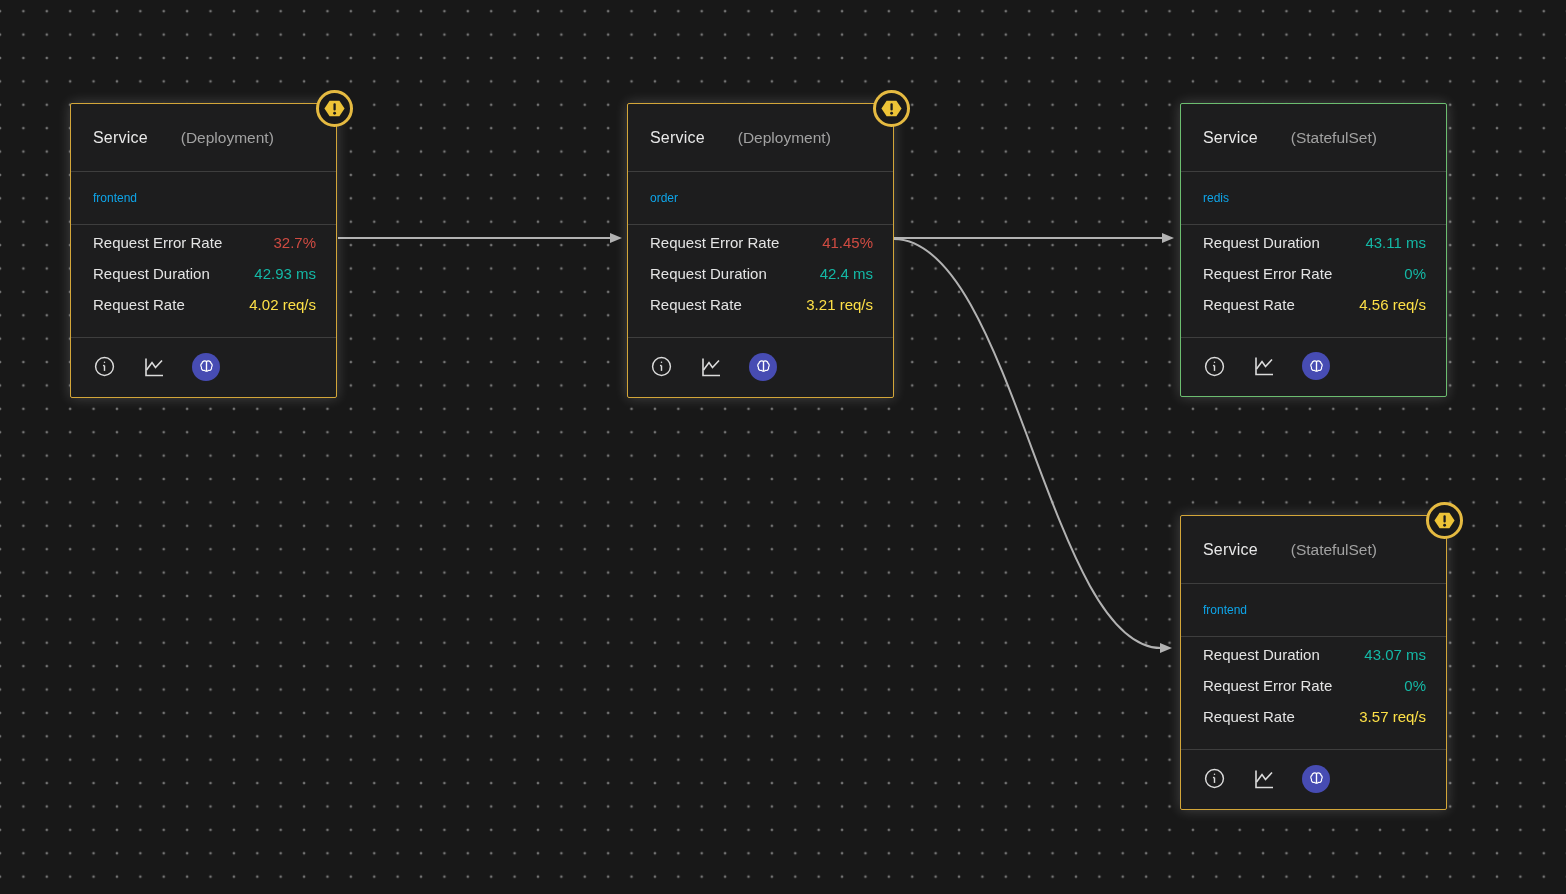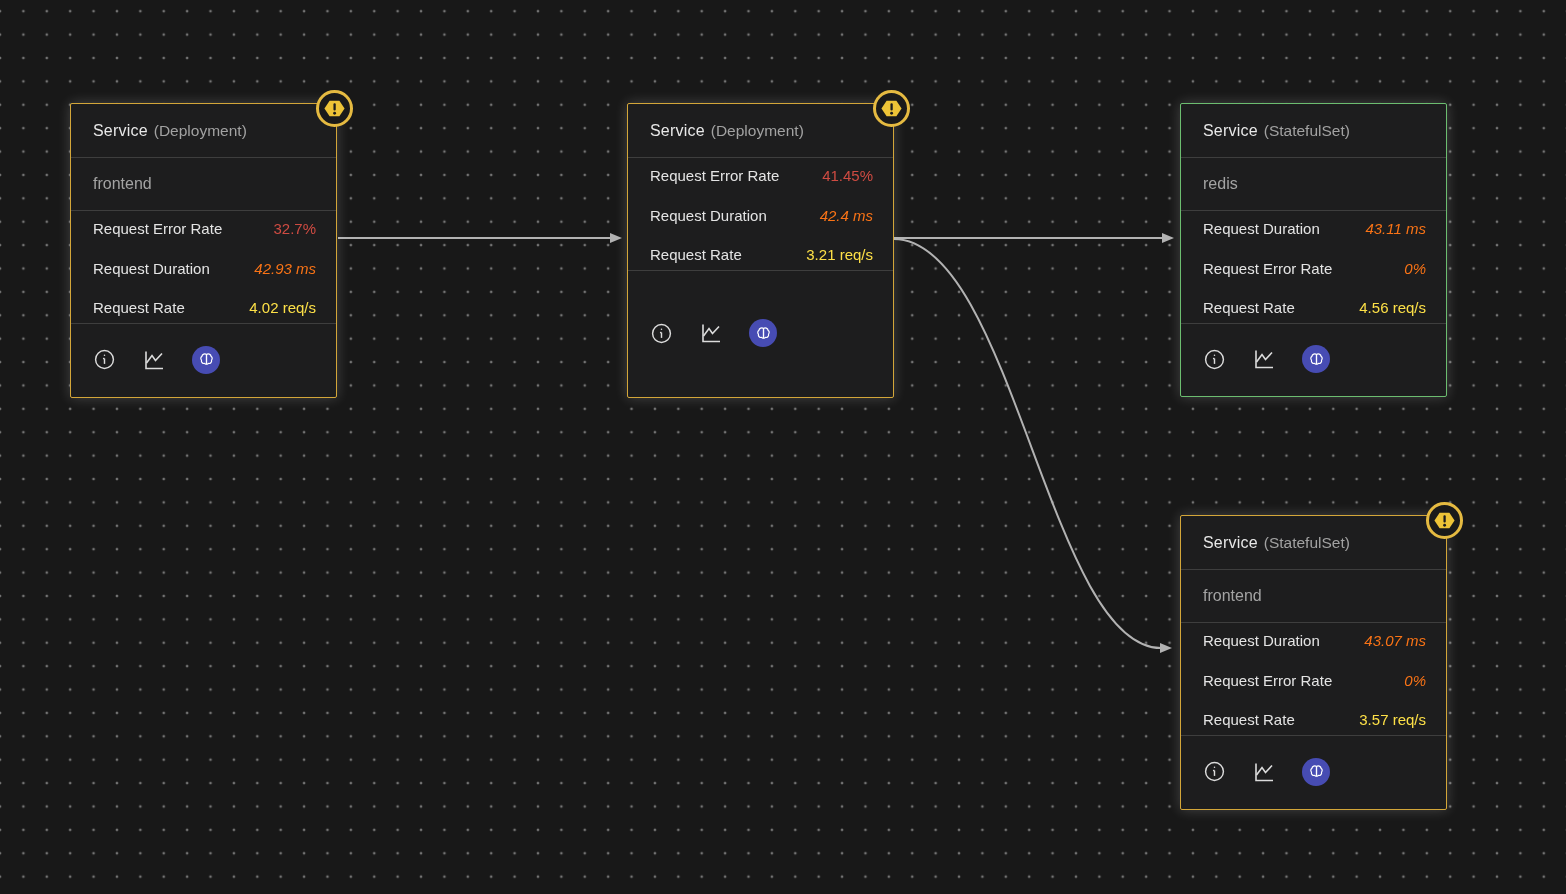--- a/index.html
+++ b/index.html
@@ -34,61 +34,61 @@
     border-radius: 2px;
     z-index: 2;
     display: flex;
     flex-direction: column;
     box-shadow: 0 0 13px rgba(255,255,255,0.20);
   }
   .card[data-border="warning"] { border-color: #d3a639; }
   .card[data-border="ok"]      { border-color: #6cbd70; }
 
   .card-header {
-    height: 54px;
-    display: flex;
-    align-items: center;
-    gap: 6px;
+    height: 68px;
+    display: flex;
+    align-items: center;
+    gap: 13px;
     padding: 0 20px 0 22px;
     border-bottom: 1px solid #3e3e3e;
   }
   .service-type { color: #e8e8e8; font-size: 16px; letter-spacing: .2px; }
-  .service-kind { color: #a2a2a2; font-size: 15.5px; }
+  .service-kind { color: #a2a2a2; font-size: 15.5px; margin-left: 20px; }
 
   .card-name-row {
     height: 53px;
     display: flex;
     align-items: center;
     padding: 0 20px 0 22px;
     border-bottom: 1px solid #3e3e3e;
   }
   .service-name {
-    color: #a3a3a3;
-    font-size: 16px;
+    color: #0ea5e9;
+    font-size: 12px;
     cursor: pointer;
   }
 
   .metrics {
     height: 113px;
     display: flex;
     flex-direction: column;
-    justify-content: space-between;
+    justify-content: flex-start;
     padding: 2px 20px 0 22px;
     border-bottom: 1px solid #3e3e3e;
   }
   .metric-row {
     height: 31px;
     display: flex;
     align-items: center;
     justify-content: space-between;
   }
   .metric-label { color: #e4e4e4; font-size: 15px; }
   .metric-value { font-size: 15px; }
   .metric-value[data-status="bad"]     { color: #cf4b42; }
-  .metric-value[data-status="good"]    { color: #f97316; font-style: italic; }
+  .metric-value[data-status="good"]    { color: #14b8a6; }
   .metric-value[data-status="neutral"] { color: #fde047; }
 
   .card-footer {
     flex: 1;
     display: flex;
     align-items: center;
     gap: 26px;
     padding: 0 20px 2px 21px;
   }
   .icon-btn {
@@ -202,20 +202,23 @@
           <polygon points="1.5,12 6.9,3.9 17.1,3.9 22.5,12 17.1,20.1 6.9,20.1" fill="#eec437"></polygon>
           <rect x="10.9" y="6.6" width="2.4" height="7.6" rx="1.1" fill="#1d1d1e"></rect>
           <circle cx="12.1" cy="16.9" r="1.5" fill="#1d1d1e"></circle>
         </svg>
       </span>
     </div>
     <div class="card-header">
       <span class="service-type">Service</span>
       <span class="service-kind">(Deployment)</span>
     </div>
+    <div class="card-name-row">
+      <span class="service-name">order</span>
+    </div>
     <div class="metrics">
       <div class="metric-row">
         <span class="metric-label">Request Error Rate</span>
         <span class="metric-value" data-status="bad">41.45%</span>
       </div>
       <div class="metric-row">
         <span class="metric-label">Request Duration</span>
         <span class="metric-value" data-status="good">42.4 ms</span>
       </div>
       <div class="metric-row">

